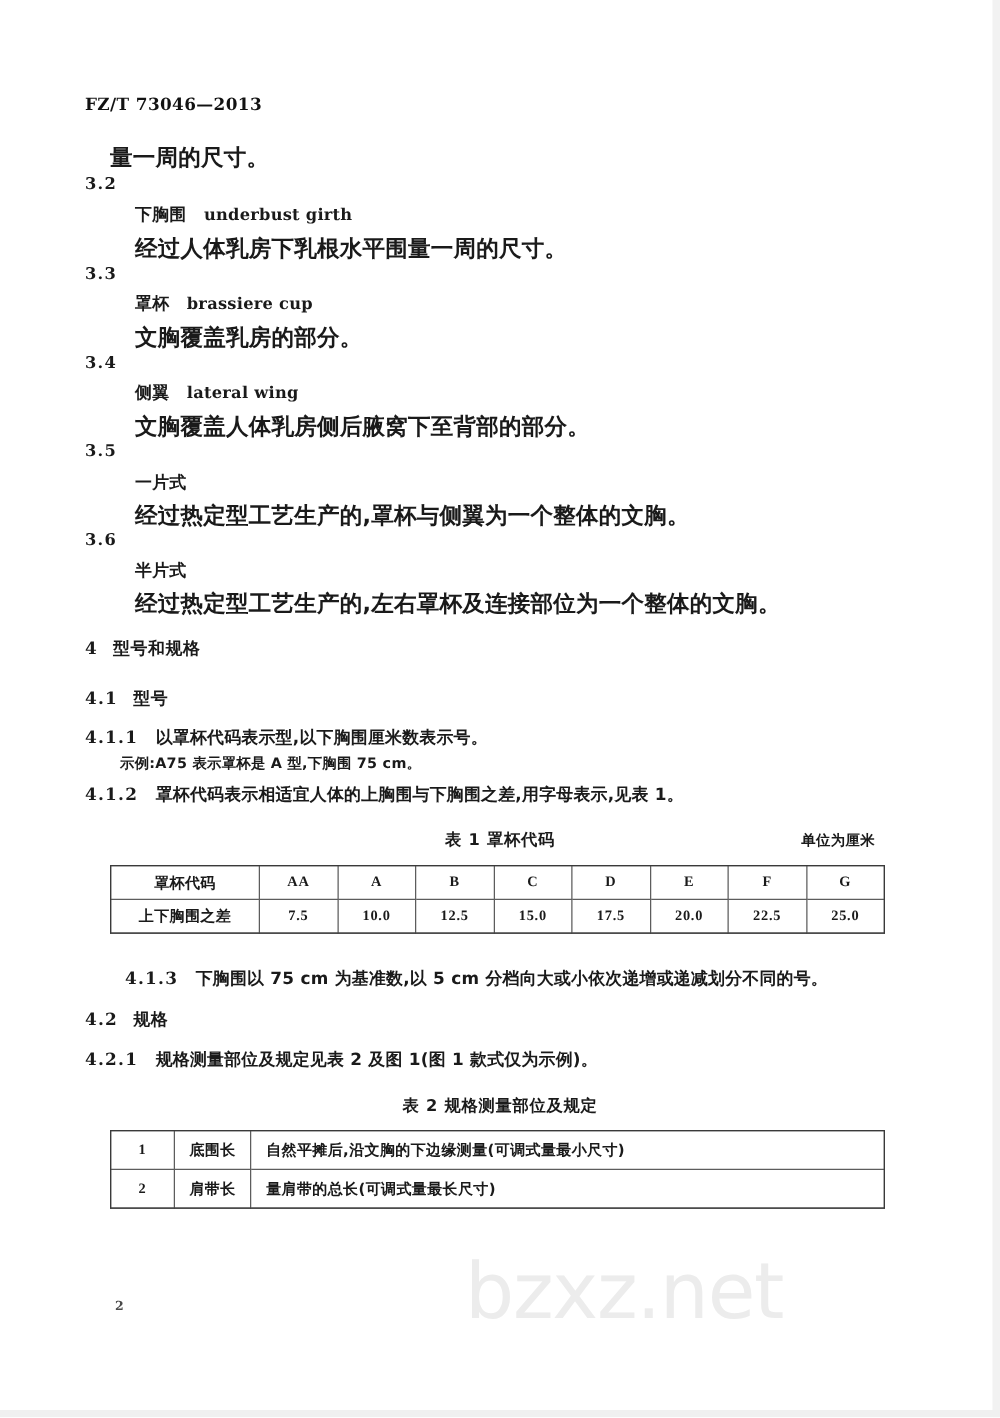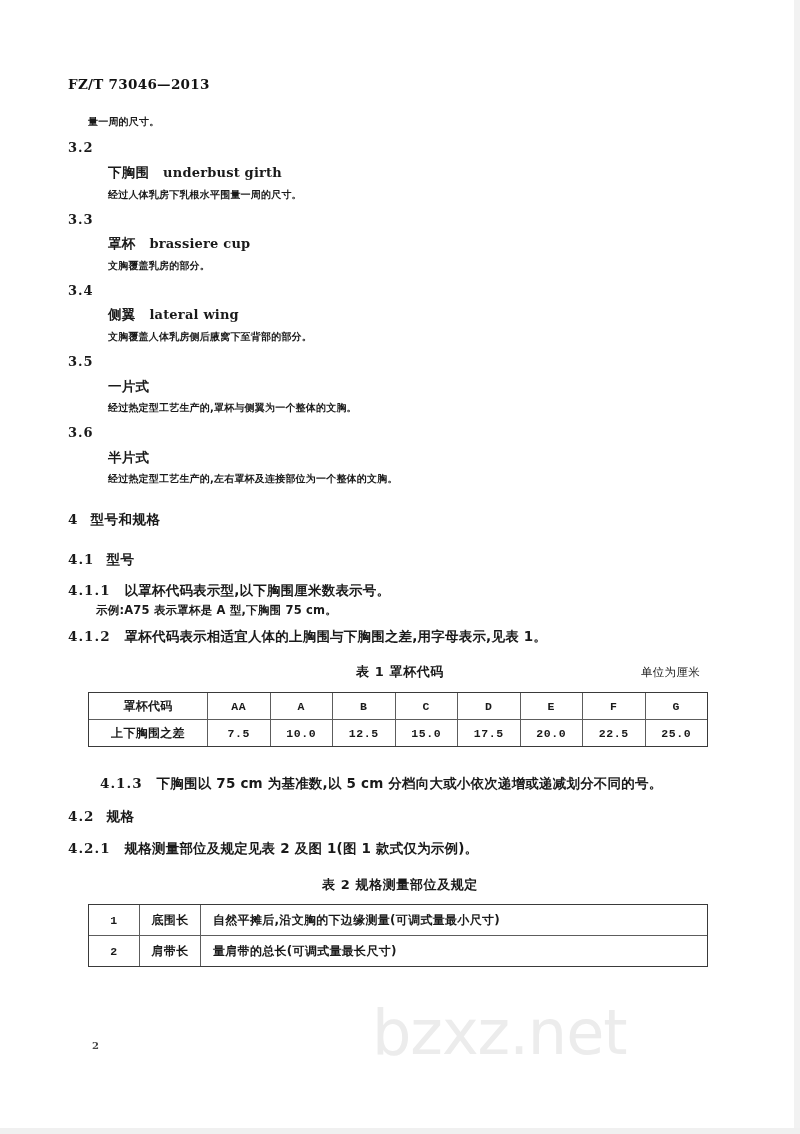--- a/index.html
+++ b/index.html
@@ -72,21 +72,21 @@
     font-weight: bold;
     font-size: 13.5px;
   }
   .term-en {
     font-family: "DejaVu Serif", "Liberation Serif", serif;
     font-weight: bold;
     font-size: 13px;
     letter-spacing: 0.2px;
   }
   .def-line {
-    font-size: 10px;
+    font-size: 18px;
     font-weight: bold;
     letter-spacing: 0.2px;
   }
   .sec-head {
     font-weight: bold;
     font-size: 13.5px;
     letter-spacing: 0.5px;
   }
   .sec-head .n {
     font-family: "DejaVu Serif", "Liberation Serif", serif;
@@ -110,21 +110,21 @@
   
   .table-caption {
     position: absolute;
     font-weight: bold;
     font-size: 13px;
     letter-spacing: 0.6px;
     white-space: nowrap;
   }
   .unit-note {
     position: absolute;
-    font-weight: normal;
+    font-weight: bold;
     font-size: 11.5px;
     letter-spacing: 0.3px;
     white-space: nowrap;
   }
 
   table.std-table {
     position: absolute;
     border-collapse: collapse;
     background: #ffffff;
     table-layout: fixed;
@@ -133,21 +133,21 @@
     border: 1px solid #5d5d5d;
     text-align: center;
     vertical-align: middle;
     font-size: 12px;
     font-weight: bold;
     color: #1a1a1a;
     padding: 0;
     letter-spacing: 0.3px;
   }
   table.std-table .num {
-    font-family: Liberation Mono, monospace;
+    font-family: Liberation Serif, serif;
     font-size: 11.5px;
     letter-spacing: 0.6px;
   }
   table.std-table .left {
     text-align: left;
     padding-left: 12px;
   }
   
   table.std-table {
     outline: 1px solid #3a3a3a;

